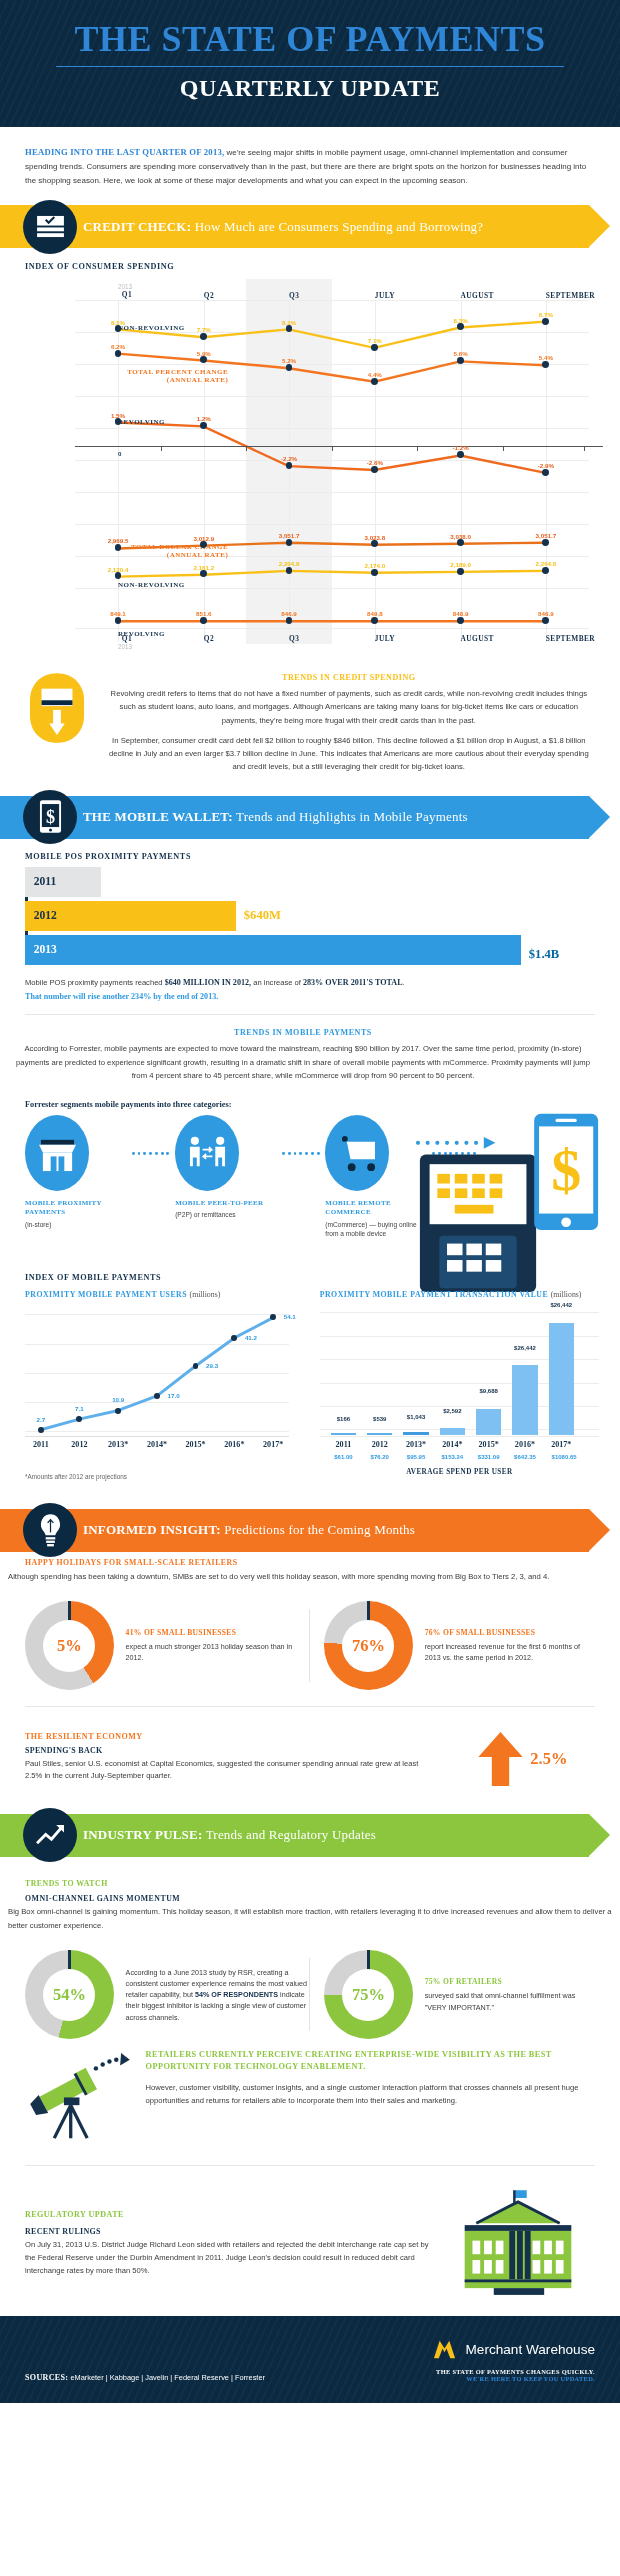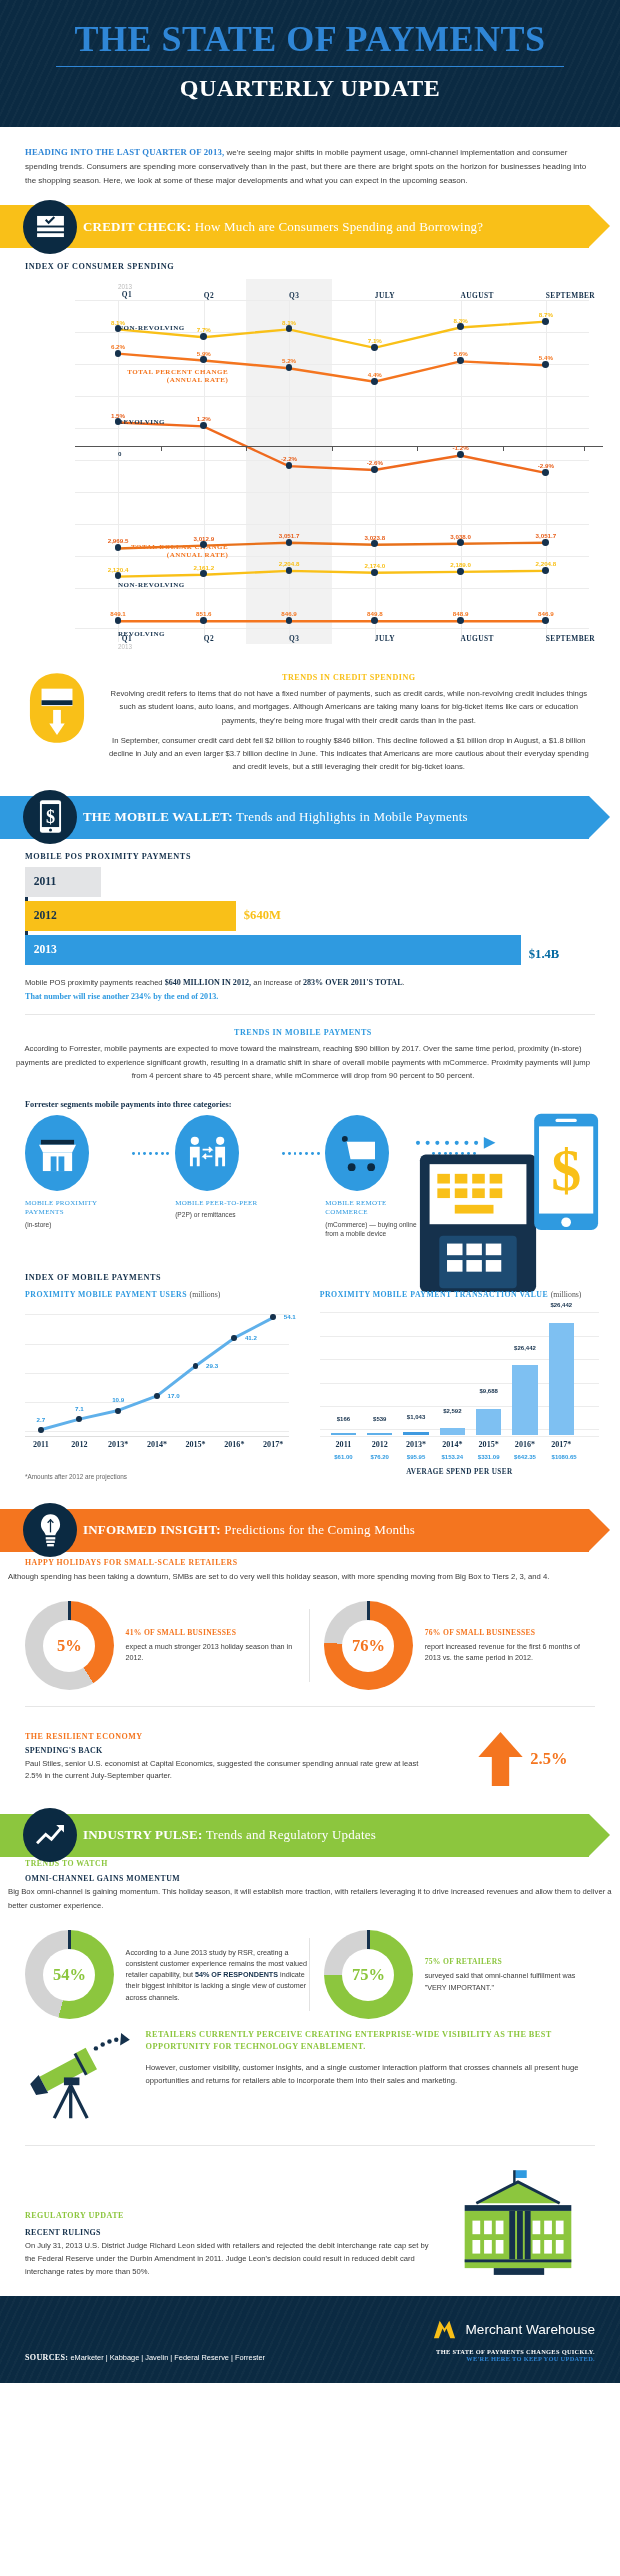--- a/index.html
+++ b/index.html
@@ -162,21 +162,21 @@
   .cats { position: relative; padding: 5.8px 25px 0 25px; }
   .cats-lead { font-family: "Liberation Serif", serif; font-weight: bold; font-size: 8.3px; color: #15314c; margin-bottom: 5.8px; }
   .cats-row { display: flex; align-items: flex-start; gap: 0; }
   .cat {
     width: 101px; text-align: left; position: relative;
   }
   .cat-circle {
     width: 64px; height: 76px; border-radius: 50%; background: #2f9ae0;
     display: flex; align-items: center; justify-content: center; margin-bottom: 7.8px;
   }
-  .cat h5 { font-family:"Liberation Serif",serif; font-weight:normal; font-size: 7px; color: #2f9ae0; letter-spacing:0.3px; line-height:1.35; }
+  .cat h5 { font-family:"Liberation Serif",serif; font-weight:bold; font-size: 7px; color: #2f9ae0; letter-spacing:0.3px; line-height:1.35; }
   .cat p { font-size: 6.6px; color: #444; line-height: 1.4; margin-top: 1.9px; }
   .dots { display:flex; align-items:center; height:76px; gap:2.9px; padding: 0 5.8px;}
   .dots i { width:2.9px; height:2.9px; border-radius:50%; background:#2f9ae0; display:block; }
   .device-art { position: absolute; right: 13.6px; top: 13.6px; width: 194px; height: 184px; }
 
   
   .twochart { display: flex; padding: 1.9px 0 0 0; }
   .tc-half { width: 310px; position: relative; }
   .linechart { position: relative; height: 145px; margin: 3.9px 21px 0 25px; }
   .lc-h { position:absolute; left:0; right:0; height:1px; background:#ececec; }
@@ -221,21 +221,21 @@
   .econ-r { flex: 0 0 145px; display:flex; align-items:center; gap:7.8px; justify-content:center;}
   .econ-pct { font-family:"Liberation Serif",serif; font-weight:bold; font-size:16.5px; color:#f4751f; }
 
   
   .tele-block { display:flex; padding: 9.7px 25px 0 25px; gap: 13.6px; align-items:flex-start; }
   .tele-txt { flex:1; }
   .tele-txt h4 { font-family:"Liberation Serif",serif; font-weight:bold; font-size:8.3px; color:#8cc63e; letter-spacing:0.4px; line-height:1.45; margin-bottom:8.7px;}
   .tele-txt p { font-size:7.6px; line-height:1.7; color:#3a3a3a; }
 
   
-  .reg { display:flex; padding: 13.6px 25px 0 25px; gap:1px; align-items:flex-end;}
+  .reg { display:flex; padding: 13.6px 25px 0 25px; gap:1px; align-items:center;}
   .reg-l { flex:1; }
   .reg-l h4 { font-family:"Liberation Serif",serif; font-weight:bold; font-size:8px; color:#8cc63e; letter-spacing:0.5px; margin-bottom:7.8px;}
   .reg-l h5 { font-family:"Liberation Serif",serif; font-weight:bold; font-size:8px; color:#15314c; letter-spacing:0.3px; margin-bottom:2.9px;}
   .reg-l p { font-size:7.6px; line-height:1.7; color:#3a3a3a;}
   .reg-r { flex: 0 0 155px; display:flex; justify-content:center;}
 
   
   .footer {
     background: #0b2a42; margin-top: 17.4px; padding: 21px 25px 21px 25px;
     display: flex; align-items: flex-end; justify-content: space-between;
@@ -813,21 +813,21 @@
       </div>
     </div>
     <div class="banner-icon">
       <svg width="31" height="25" viewBox="0 0 32 26">
         <polyline points="2,22 11,13 17,18 29,4" stroke="#fff" stroke-width="3" fill="none"></polyline>
         <path d="M22 3 L30 3 L30 11 Z" fill="#fff"></path>
       </svg>
     </div>
   </div>
 
-  <div class="sub-label green" style="padding-top:2px;padding-bottom:5.8px">TRENDS TO WATCH</div>
+  <div class="sub-label green" style="padding-top:22px;padding-bottom:5.8px">TRENDS TO WATCH</div>
   <div class="sub-label" style="color:#15314c;padding-bottom:2.9px">OMNI-CHANNEL GAINS MOMENTUM</div>
   <div class="body-txt">
     <p>Big Box omni-channel is gaining momentum. This holiday season, it will establish more traction, with retailers leveraging it to drive increased revenues and allow them to deliver a better customer experience.</p>
   </div>
 
   <div class="donut-row">
     <div class="donut-cell">
       <div class="donut" style="background:conic-gradient(#8cc63e 0% 54%, #d3d3d3 54% 100%)">
         <div class="needle"></div>
         <div class="hole gr">54%</div>

